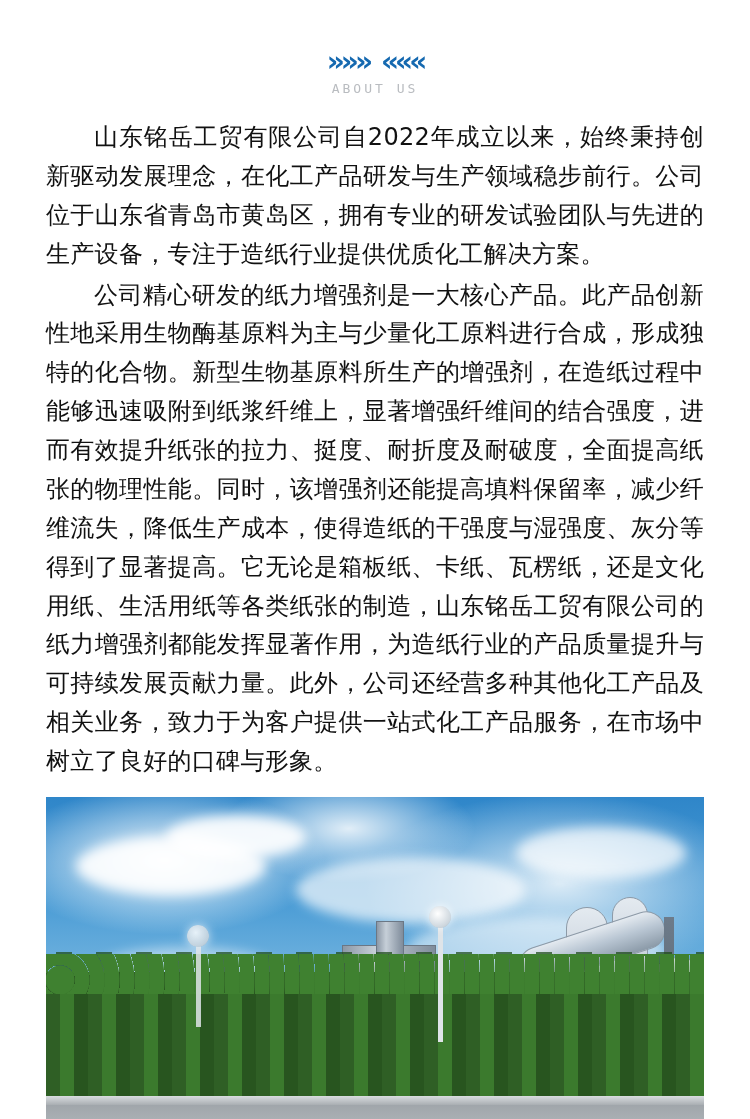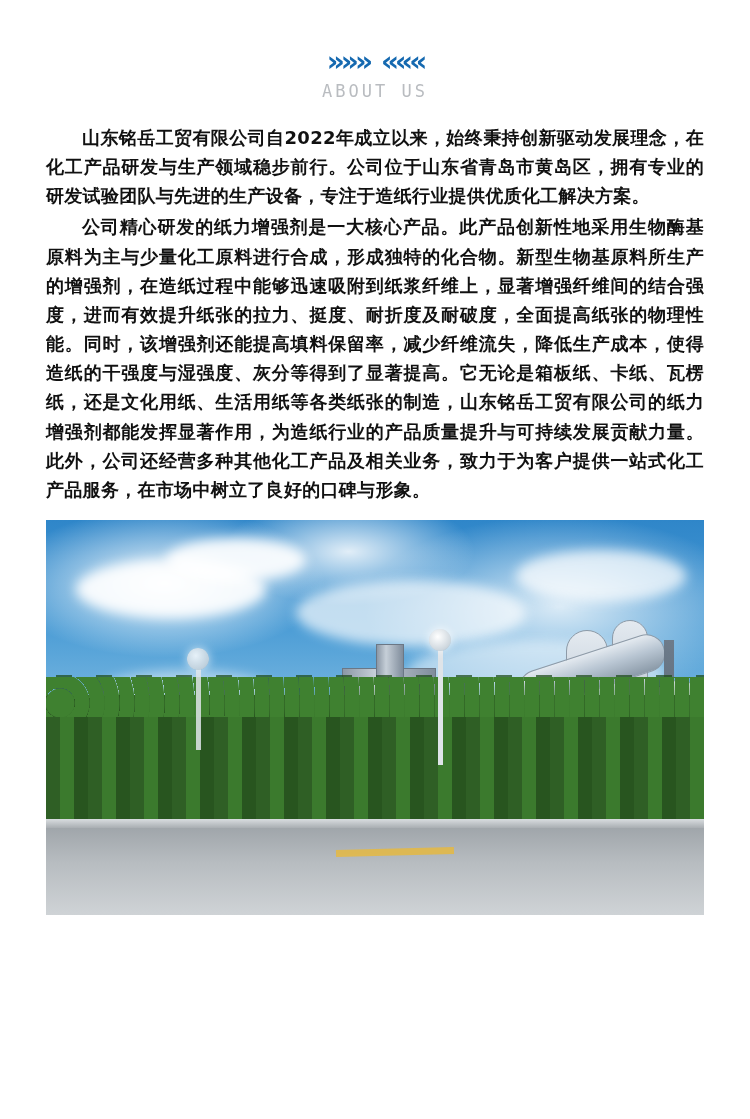--- a/index.html
+++ b/index.html
@@ -47,39 +47,39 @@
   .title-cn {
     color: #1569b0;
     font-size: 35px;
     font-weight: 700;
     letter-spacing: 3px;
     font-family: "DejaVu Sans", "Liberation Sans", sans-serif;
   }
   .title-en {
     margin-top: 7px;
     color: #b9bcc0;
-    font-size: 17px;
+    font-size: 13px;
     letter-spacing: 3px;
     font-family: "DejaVu Sans Mono", monospace;
     font-weight: 400;
   }
 
   
   .article {
     margin: 22px 46px 0 46px;
   }
   .para {
-    font-size: 18px;
+    font-size: 24px;
     line-height: 1.62;
     text-align: justify;
     text-justify: inter-ideograph;
     letter-spacing: 0.3px;
     color: #111111;
     font-family: "DejaVu Sans", "Liberation Sans", sans-serif;
-    font-weight: 700;
+    font-weight: 400;
     text-indent: 2em;
     margin: 0 0 2px 0;
   }
 
   
   .photo-wrap {
     margin: 16px 46px 0 46px;
   }
   .photo {
     position: relative;

